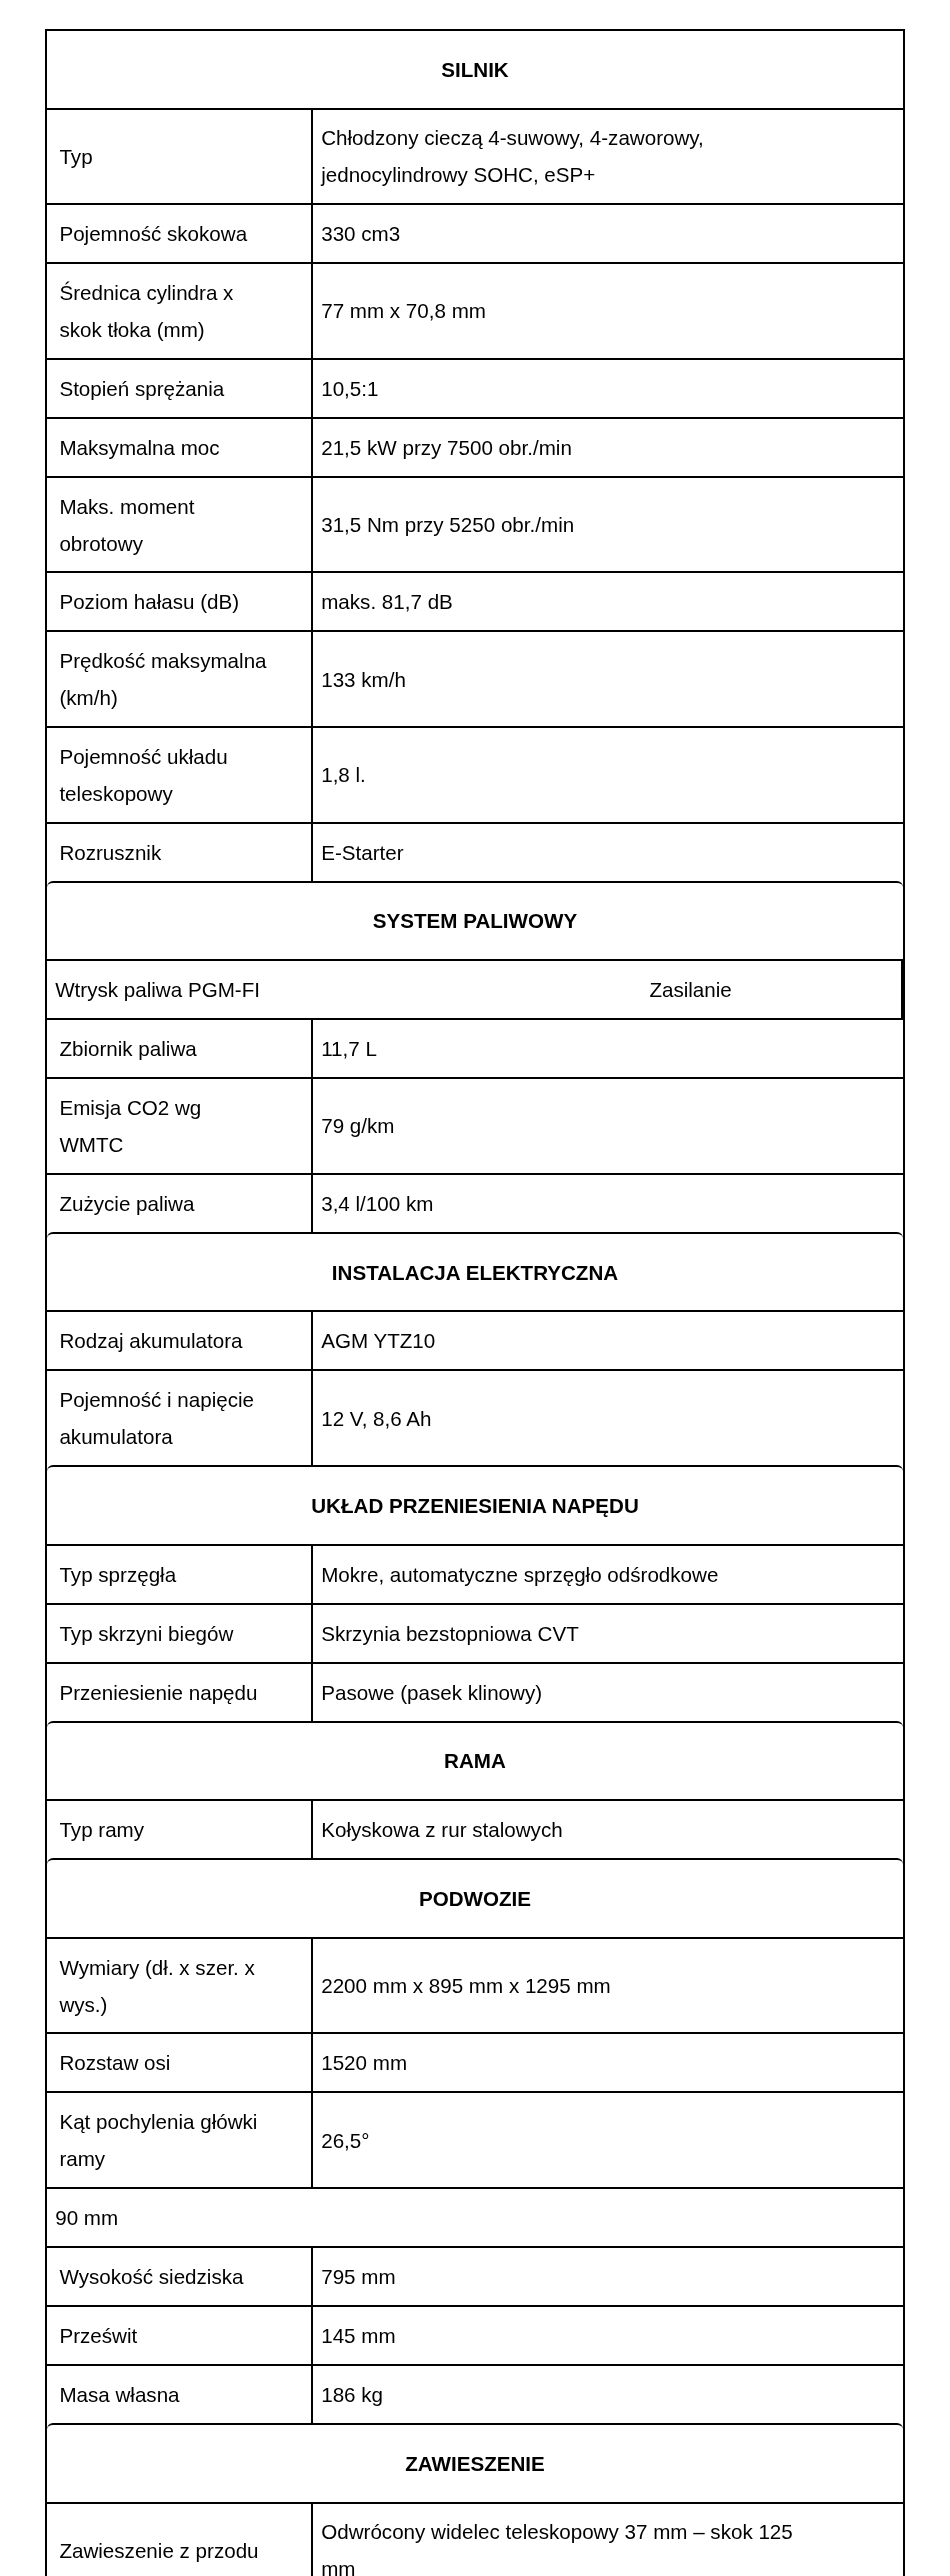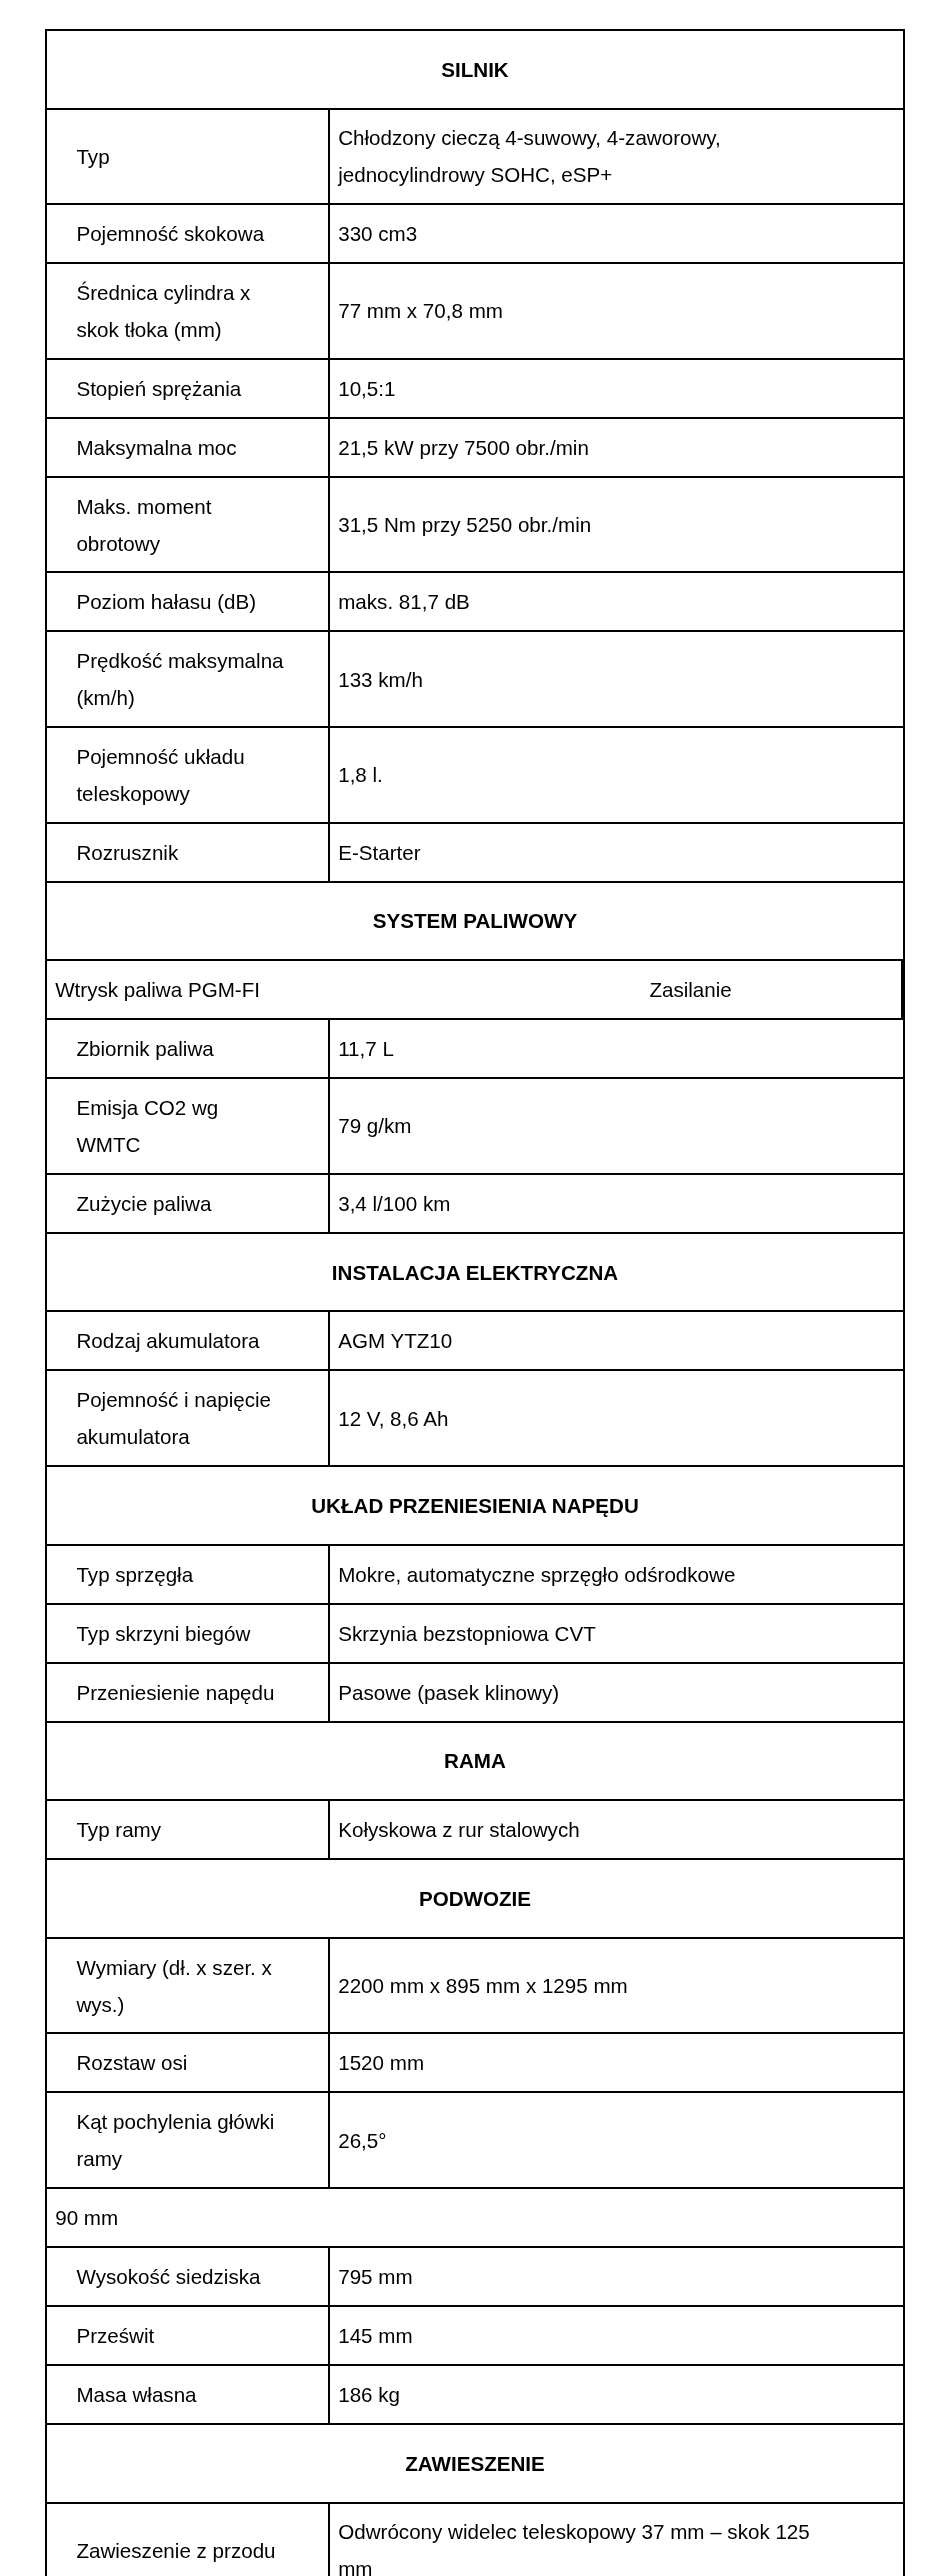--- a/index.html
+++ b/index.html
@@ -36,40 +36,40 @@
   .spec-table > :first-child {
     border-top: 0;
   }
   .section-header {
     display: flex;
     align-items: center;
     justify-content: center;
     font-weight: bold;
     text-align: center;
     padding: 9.8px 10.3px;
+    border-radius: 6px;
   }
   .spec-row {
     display: flex;
     align-items: stretch;
   }
   .cell {
     display: flex;
     align-items: center;
     box-sizing: border-box;
   }
   .cell > span {
     white-space: pre-line;
     display: block;
   }
   .cell-label {
     width: 266px;
     flex: 0 0 266px;
     border-right: 2.1px solid #000000;
     padding: 9.8px 7.2px 9.8px 12.4px;
-    margin-left: 17px;
   }
   .cell-value {
     flex: 1 1 auto;
     padding: 9.8px 12.4px 9.8px 8.2px;
   }
 </style>
 </head>
 <body>
 
 <div class="page">

